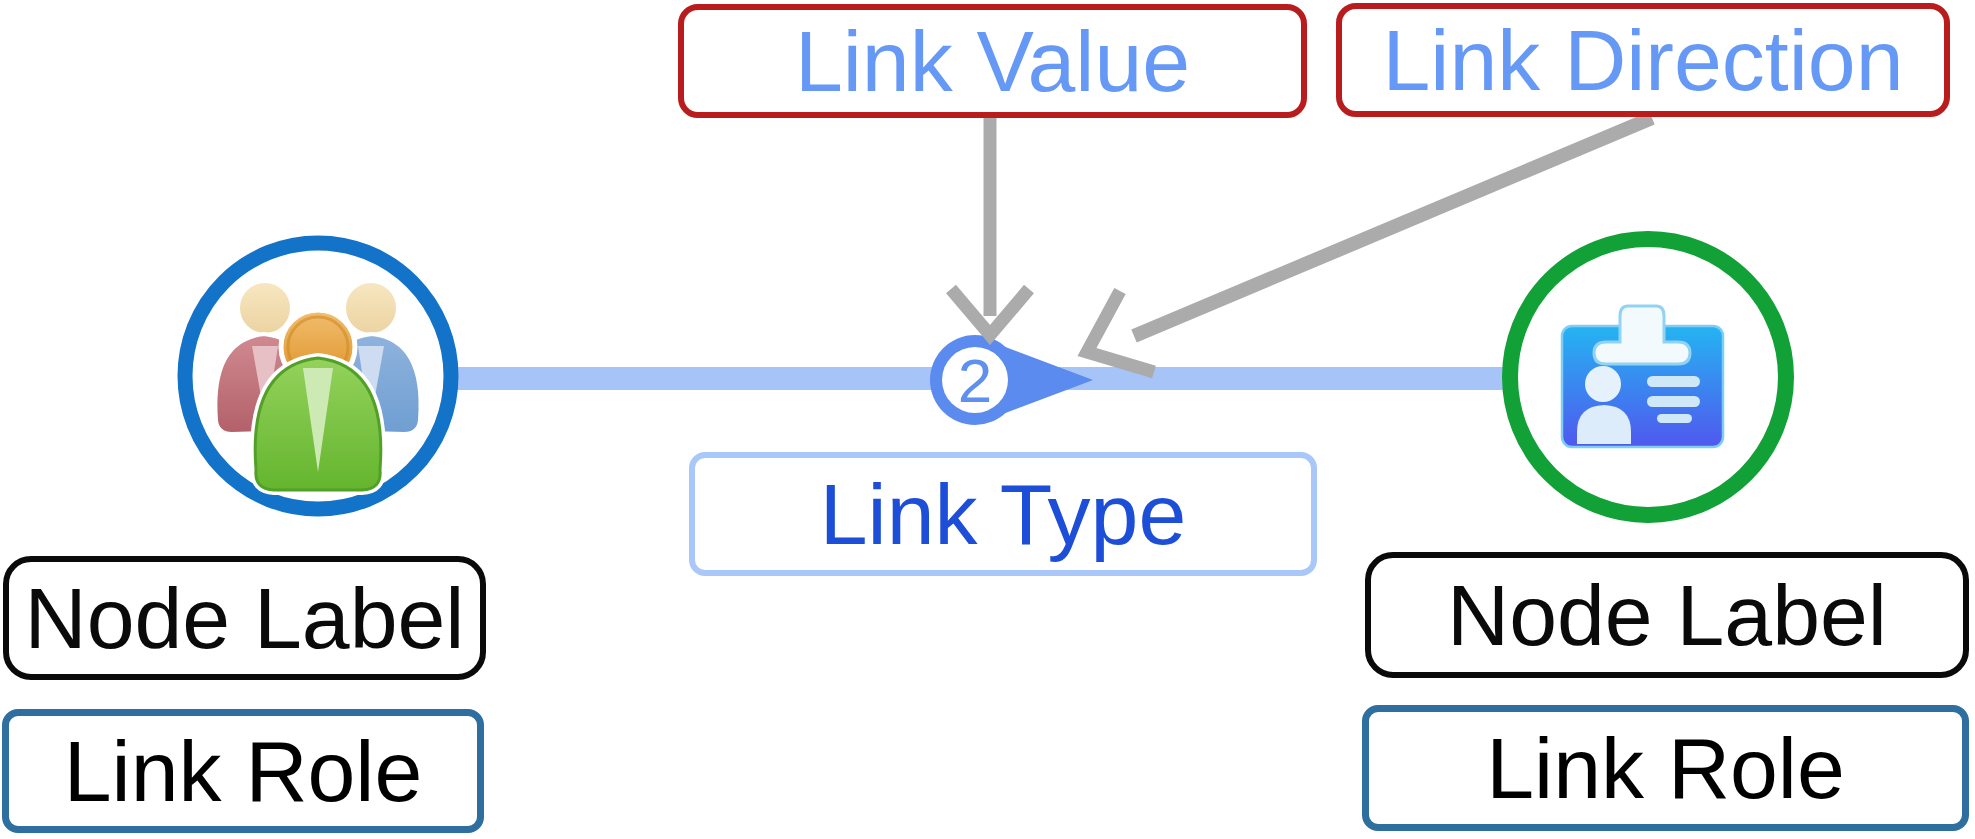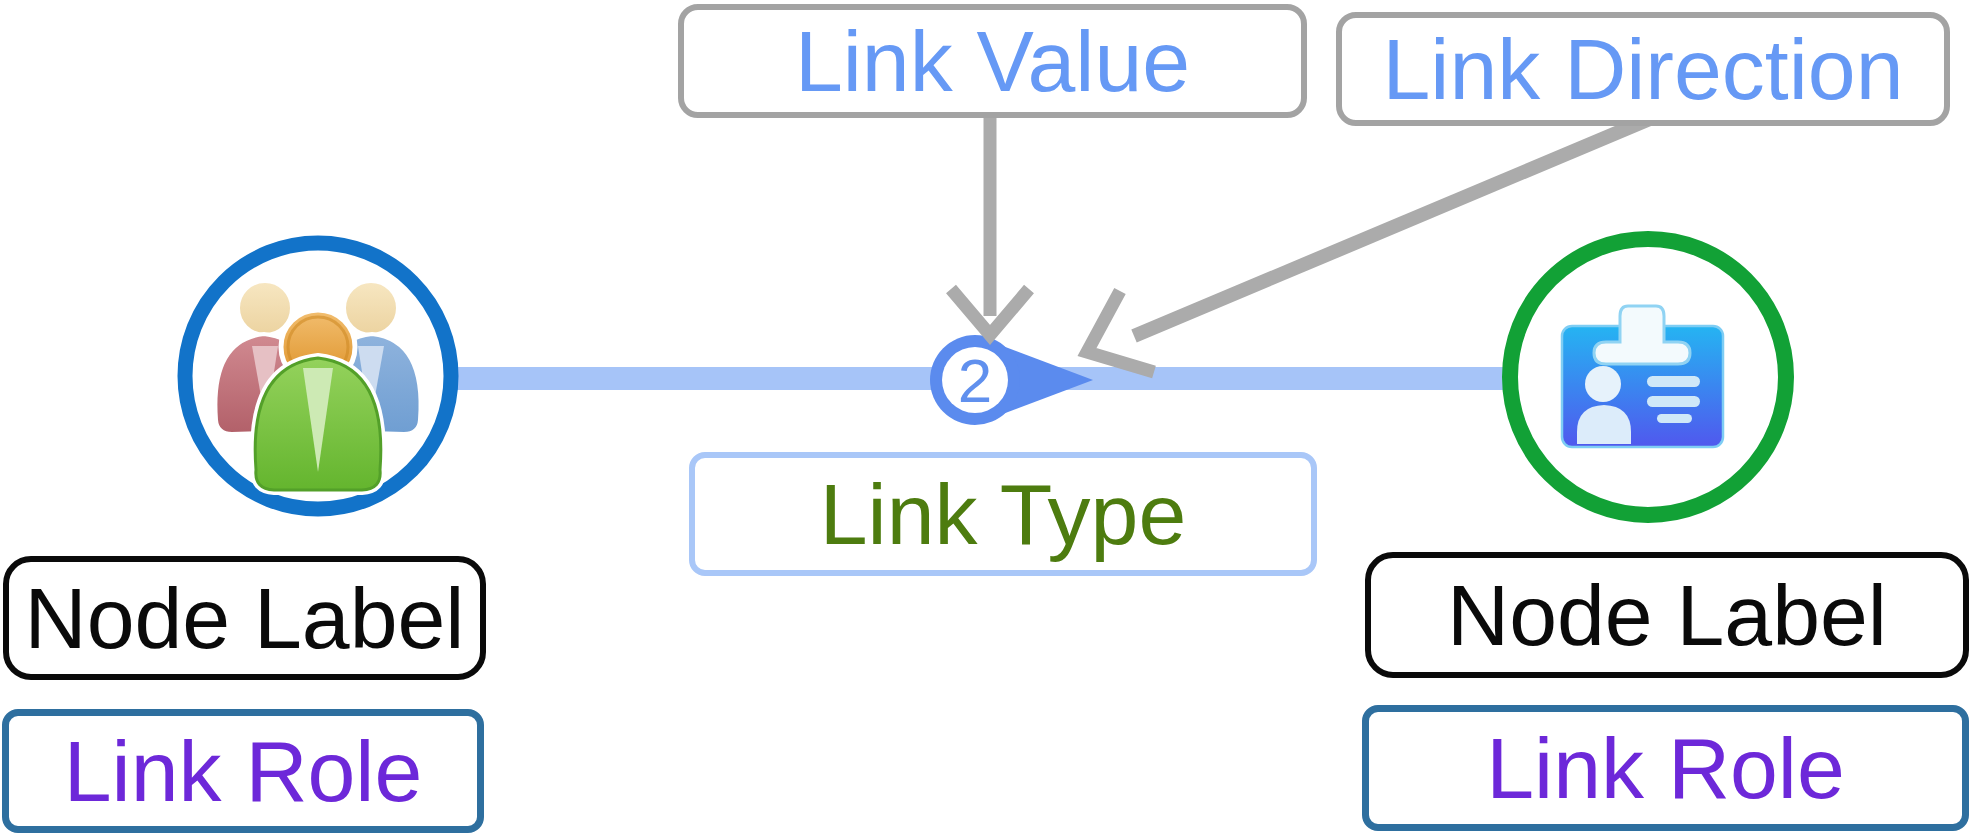--- a/index.html
+++ b/index.html
@@ -3,26 +3,26 @@
 <meta charset="utf-8">
 <style>
   html,body{margin:0;padding:0;background:#ffffff;}
   body{width:1975px;height:839px;position:relative;overflow:hidden;
        font-family:"Liberation Sans","DejaVu Sans",sans-serif;}
   .stage{position:absolute;inset:0;}
   svg{position:absolute;left:0;top:0;}
   .box{position:absolute;box-sizing:border-box;background:#ffffff;
        display:flex;align-items:center;justify-content:center;
        font-size:86px;line-height:1;white-space:nowrap;}
-  .gray-callout{border:6px solid #a3a3a3;border-radius:20px;color:#6699f5;}
-  .link-type-box{border:6px solid #a9c7f8;border-radius:16px;color:#4d7c0f;}
+  .gray-callout{border:6px solid #b91c1c;border-radius:20px;color:#6699f5;}
+  .link-type-box{border:6px solid #a9c7f8;border-radius:16px;color:#1d4ed8;}
   .node-label-box{border:6px solid #0a0a0a;border-radius:28px;color:#0a0a0a;}
-  .link-role-box{border:7px solid #2e6f9f;border-radius:16px;color:#6d28d9;}
+  .link-role-box{border:7px solid #2e6f9f;border-radius:16px;color:#000000;}
   #link-value-box   {left:678px; top:4px;   width:629px; height:114px;}
-  #link-direction-box{left:1336px;top:12px;  width:614px; height:114px;}
+  #link-direction-box{left:1336px;top:3px;  width:614px; height:114px;}
   #link-type-box    {left:689px; top:452px; width:628px; height:124px;}
   #node-label-left  {left:3px;   top:556px; width:483px; height:124px;}
   #link-role-left   {left:2px;   top:709px; width:482px; height:124px;}
   #node-label-right {left:1365px;top:552px; width:604px; height:126px;}
   #link-role-right  {left:1362px;top:705px; width:607px; height:126px;}
 </style>
 </head>
 <body>
 
 <div class="stage">

